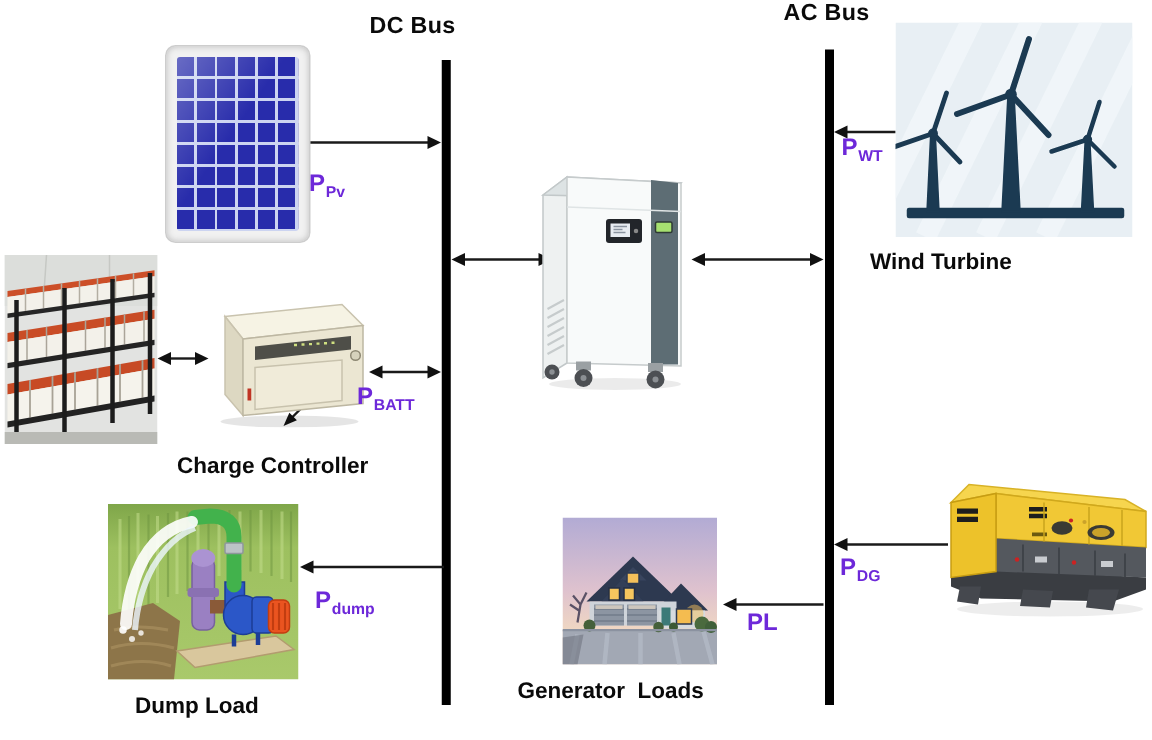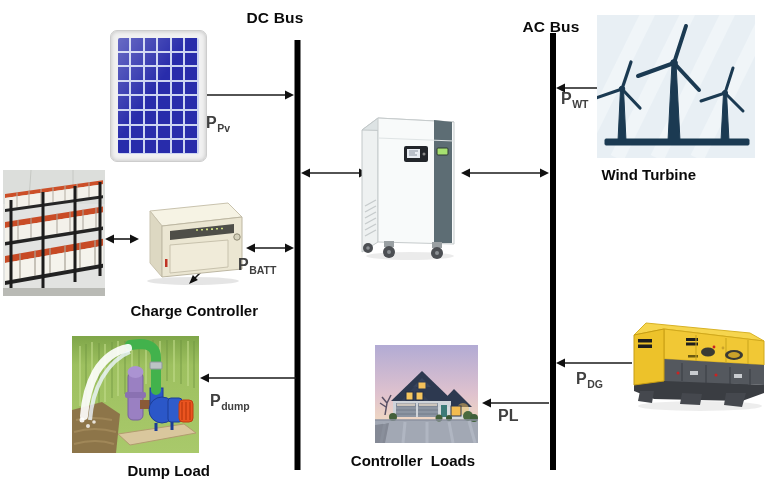--- a/index.html
+++ b/index.html
@@ -4,22 +4,22 @@
 <style>
   html,body{margin:0;padding:0;background:#fff;}
   .stage{position:relative;width:768px;height:493px;background:#ffffff;
          font-family:"Liberation Sans",sans-serif;overflow:hidden;}
   .wires{position:absolute;left:0;top:0;}
   .comp{position:absolute;}
   .comp svg{display:block;width:100%;height:100%;}
   .buslabel{position:absolute;font-weight:bold;font-size:15.5px;color:#0a0a0a;
             text-align:center;letter-spacing:.2px;}
   .caption{position:absolute;font-weight:bold;font-size:15px;color:#0a0a0a;
-           text-align:right;white-space:pre;}
-  .flow{position:absolute;font-weight:bold;color:#404040;font-size:16px;white-space:nowrap;text-align:center;}
+           text-align:left;white-space:pre;}
+  .flow{position:absolute;font-weight:bold;color:#6d28d9;font-size:16px;white-space:nowrap;text-align:center;}
   .flow .fsub{font-size:10.5px;vertical-align:-4px;margin-left:.5px;font-weight:bold;}
   
   .pv-frame{position:absolute;left:110px;top:30px;width:95px;height:130px;
             background:#f1f1f1;border:1.5px solid #cdcdcd;border-radius:7px;
             box-shadow:inset 0 0 4px #bdbdbd;}
   .pv-cells{position:absolute;left:7px;top:7px;right:7px;bottom:7px;border-radius:2px;
             background-color:#282cab;
             background-image:
               linear-gradient(125deg, rgba(255,255,255,.30), rgba(255,255,255,0) 45%),
               repeating-linear-gradient(to right, transparent 0 11.5px, #ccd4f1 11.5px 13.5px),
@@ -281,39 +281,39 @@
         <circle cx="93" cy="37" r="1.4" fill="#caa22a"></circle>
       <path d="M52,52V70M76,54V72M100,56V73M120,58V74" stroke="#3e4248" stroke-width="1.2"></path>
       <circle cx="48" cy="62" r="1.5" fill="#cc2222"></circle>
         <circle cx="86" cy="64" r="1.5" fill="#cc2222"></circle>
       <rect x="60" y="60" width="8" height="4" fill="#c9ccd0"></rect>
       <rect x="104" y="63" width="8" height="4" fill="#c9ccd0"></rect>
     </svg>
   </div>
 
   <div class="buslabel" style="left:244px;top:9px;width:62px">DC Bus</div>
-  <div class="buslabel" style="left:520px;top:18px;width:62px">AC Bus</div>
+  <div class="buslabel" style="left:520px;top:0;width:62px">AC Bus</div>
 
   <div class="caption" style="left:90px;top:462px;width:120px">Dump Load</div>
   <div class="caption" style="left:118px;top:302px;width:140px">Charge Controller</div>
-  <div class="caption" style="left:345px;top:452px;width:130px">Controller  Loads</div>
+  <div class="caption" style="left:345px;top:452px;width:130px">Generator  Loads</div>
   <div class="caption" style="left:580px;top:166px;width:116px">Wind Turbine</div>
 
   <div class="flow" style="left:206px;top:114px">
     <span class="fmain">P</span><span class="fsub">Pv</span>
   </div>
   <div class="flow" style="left:238px;top:256px">
     <span class="fmain">P</span><span class="fsub">BATT</span>
   </div>
   <div class="flow" style="left:210px;top:392px">
     <span class="fmain">P</span><span class="fsub">dump</span>
   </div>
   <div class="flow" style="left:561px;top:90px">
     <span class="fmain">P</span><span class="fsub">WT</span>
   </div>
-  <div class="flow" style="left:576px;top:370px">
+  <div class="flow" style="left:560px;top:370px">
     <span class="fmain">P</span><span class="fsub">DG</span>
   </div>
   <div class="flow" style="left:498px;top:407px">
     <span class="fmain">PL</span><span class="fsub"></span>
   </div>
 
 </div>
 
 </body></html>

